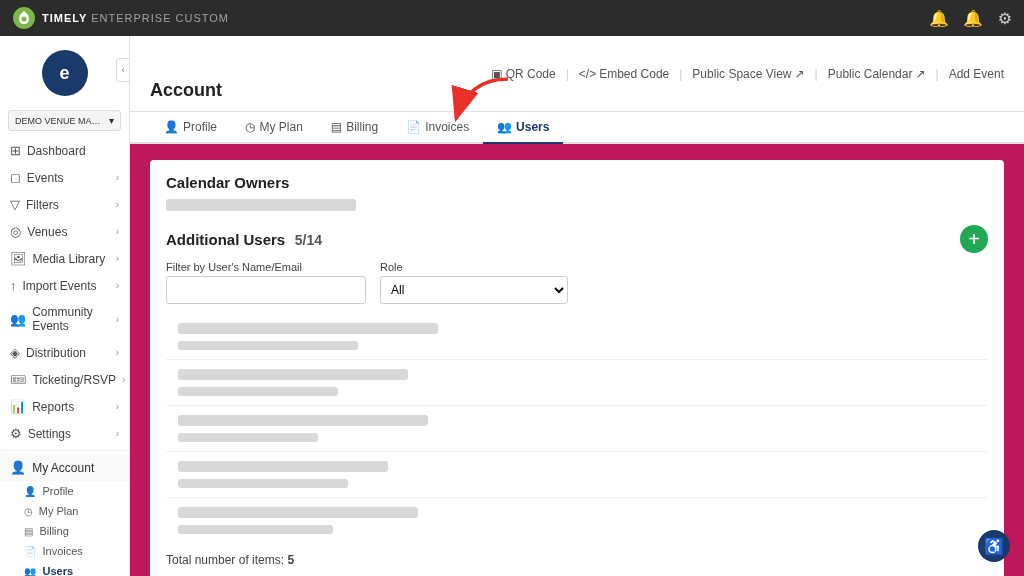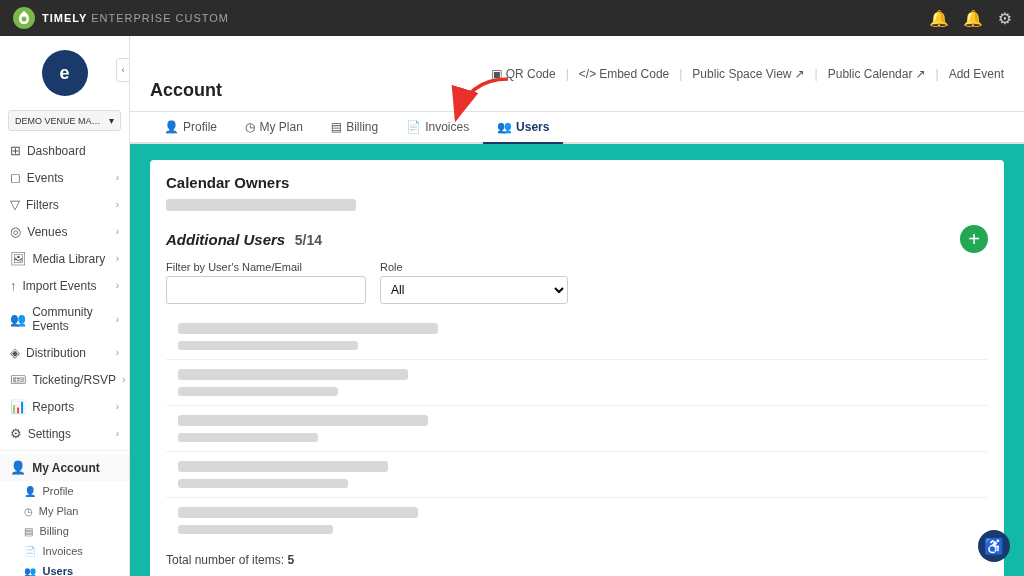--- a/index.html
+++ b/index.html
@@ -211,21 +211,21 @@
       color: #1a3a6b;
       font-weight: 600;
       border-bottom-color: #1a3a6b;
     }
 
     
     .page-body {
       flex: 1;
       overflow-y: auto;
       padding: 16px 20px;
-      background: #14b8a6;
+      background: #be185d;
     }
     .section-title {
       font-size: 15px;
       font-weight: 700;
       color: #222;
       margin-bottom: 8px;
     }
     .skeleton {
       background: #d8d8d8;
       border-radius: 3px;
@@ -240,21 +240,20 @@
       display: flex;
       align-items: center;
       justify-content: space-between;
       margin-top: 14px;
       margin-bottom: 8px;
     }
     .additional-users-title {
       font-size: 15px;
       font-weight: 700;
       color: #222;
-      font-style: italic;
     }
     .additional-users-count {
       font-size: 14px;
       font-weight: 700;
       color: #555;
       margin-left: 6px;
     }
     .add-btn {
       width: 28px;
       height: 28px;
@@ -463,21 +462,21 @@
       <div class="sidebar-item">
         <span class="sidebar-item-icon">⚙</span>
         <span>Settings</span>
         <span class="sidebar-item-arrow">›</span>
       </div>
 
       <div class="sidebar-divider"></div>
 
       <div class="sidebar-item sidebar-my-account active-parent" style="position:relative;">
         <span class="sidebar-item-icon">👤</span>
-        <span style="font-weight:700;">My Account</span>
+        <span style="font-weight:400;">My Account</span>
 
       </div>
 
       <div class="sidebar-sub-item">
         <span class="sidebar-sub-icon">👤</span>
         <span>Profile</span>
       </div>
       <div class="sidebar-sub-item">
         <span class="sidebar-sub-icon">◷</span>
         <span>My Plan</span>

